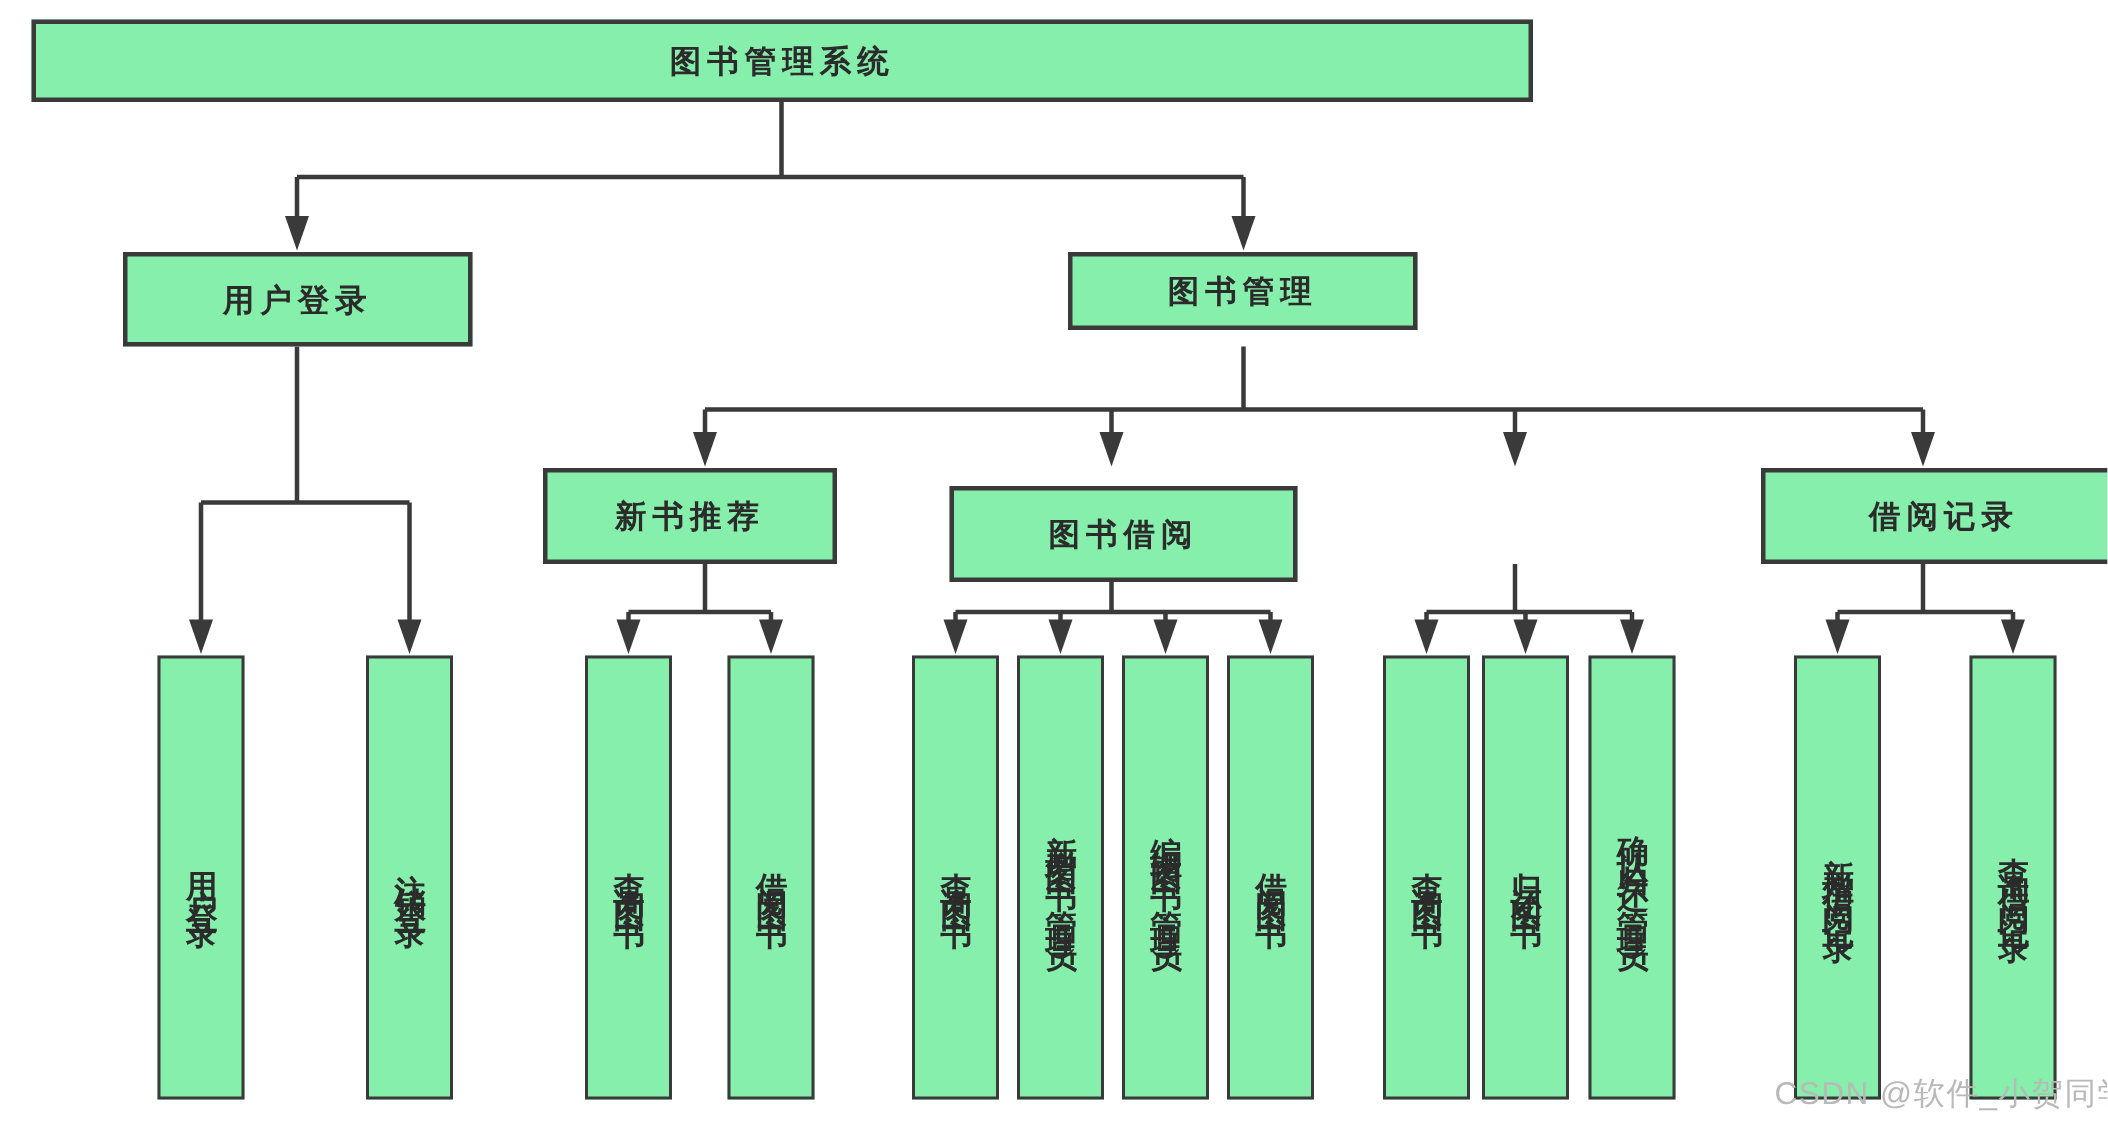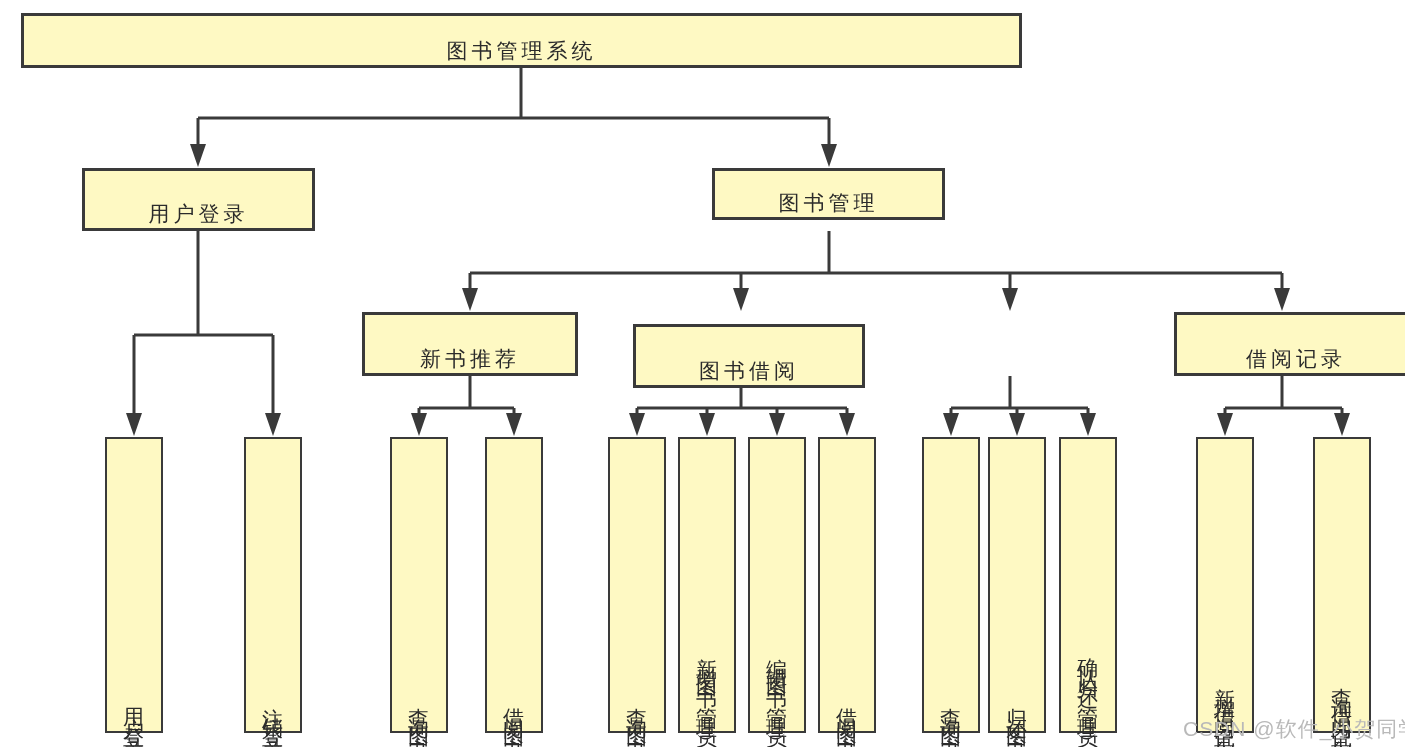--- a/index.html
+++ b/index.html
@@ -10,27 +10,28 @@
     background: #ffffff;
     font-family: "Liberation Sans", "DejaVu Sans", sans-serif;
     color: #2b2b2b;
     overflow: hidden;
   }
   .connectors { position: absolute; left: 0; top: 0; z-index: 1; }
   .connectors path { stroke: #3a3a3a; stroke-width: 3; fill: none; }
   .connectors polygon { fill: #3a3a3a; stroke: none; }
   .box {
     position: absolute;
-    background: #fef9c3;
+    background: #86efac;
     border: 3px solid #3a3a3a;
     box-sizing: border-box;
     display: flex;
-    align-items: flex-end;
+    align-items: center;
     justify-content: center;
     z-index: 2;
+    font-weight: bold;
   }
   .box .lbl {
     font-size: 21px;
     letter-spacing: 4px;
     white-space: nowrap;
     color: #2b2b2b;
   }
   .leaf { border-width: 2.5px; }
   .leaf .lbl {
     writing-mode: vertical-rl;
@@ -98,21 +99,21 @@
     <span class="lbl">图书管理系统</span>
   </div>
 
   <div class="box" style="left:82px;top:168px;width:233px;height:63px">
     <span class="lbl">用户登录</span>
   </div>
   <div class="box" style="left:712px;top:168px;width:233px;height:52px">
     <span class="lbl">图书管理</span>
   </div>
 
-  <div class="box" style="left:362px;top:312px;width:216px;height:64px">
+  <div class="box" style="left:362px;top:312px;width:196px;height:64px">
     <span class="lbl">新书推荐</span>
   </div>
   <div class="box" style="left:633px;top:324px;width:232px;height:64px">
     <span class="lbl">图书借阅</span>
   </div>
   <div class="box" style="left:1174px;top:312px;width:244px;height:64px">
     <span class="lbl">借阅记录</span>
   </div>
 
   <div class="box leaf" style="left:105px;top:437px;width:58px;height:296px">

